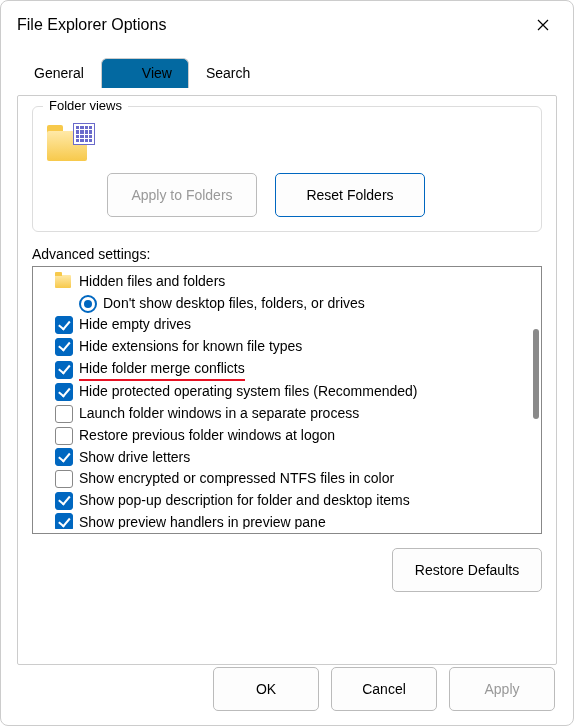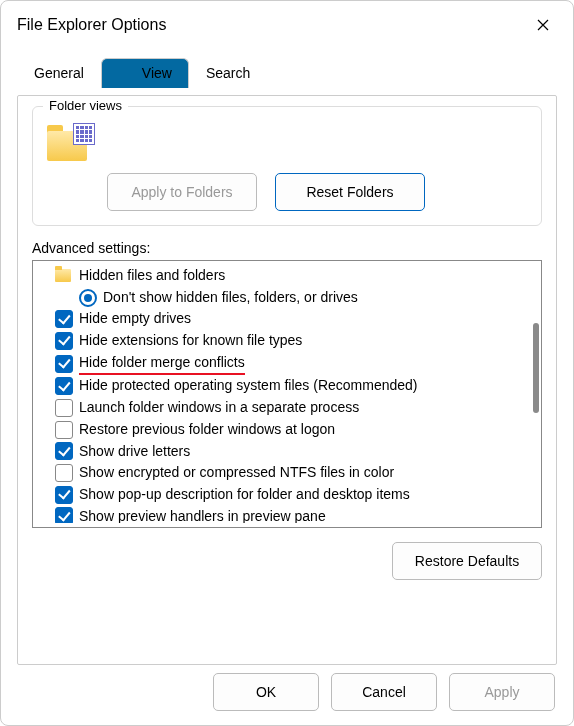--- a/index.html
+++ b/index.html
@@ -115,21 +115,21 @@
   .folder-grid span { background: #6a6acb; }
   .fv-text { flex: 1; font-size: 14px; line-height: 1.35; }
   .fv-buttons {
     display: flex;
     gap: 18px;
     margin-left: 60px;
     margin-top: 8px;
   }
   .btn {
     min-width: 150px;
-    height: 38px;
+    height: 44px;
     border: 1px solid #bbb;
     background: #fdfdfd;
     border-radius: 5px;
     font-size: 14px;
     cursor: pointer;
     font-family: inherit;
   }
   .btn:disabled { color: #999; }
   .btn.primary { border-color: #0067c0; }
   .adv-label { font-size: 14px; margin-bottom: 4px; }
@@ -294,21 +294,21 @@
   <div class="adv-label">Advanced settings:</div>
 
   <div class="listbox">
     <div class="list-inner">
       <div class="row indent1">
         <span class="sm-folder"></span>
         <span>Hidden files and folders</span>
       </div>
       <div class="row indent2">
         <span class="rdo selected"></span>
-        <span>Don't show hidden files, folders, or drives</span>
+        <span>Don't show desktop files, folders, or drives</span>
       </div>
 
       <div class="row indent1">
         <span class="chk checked"></span>
         <span>Hide empty drives</span>
       </div>
       <div class="row indent1">
         <span class="chk checked"></span>
         <span>Hide extensions for known file types</span>
       </div>

